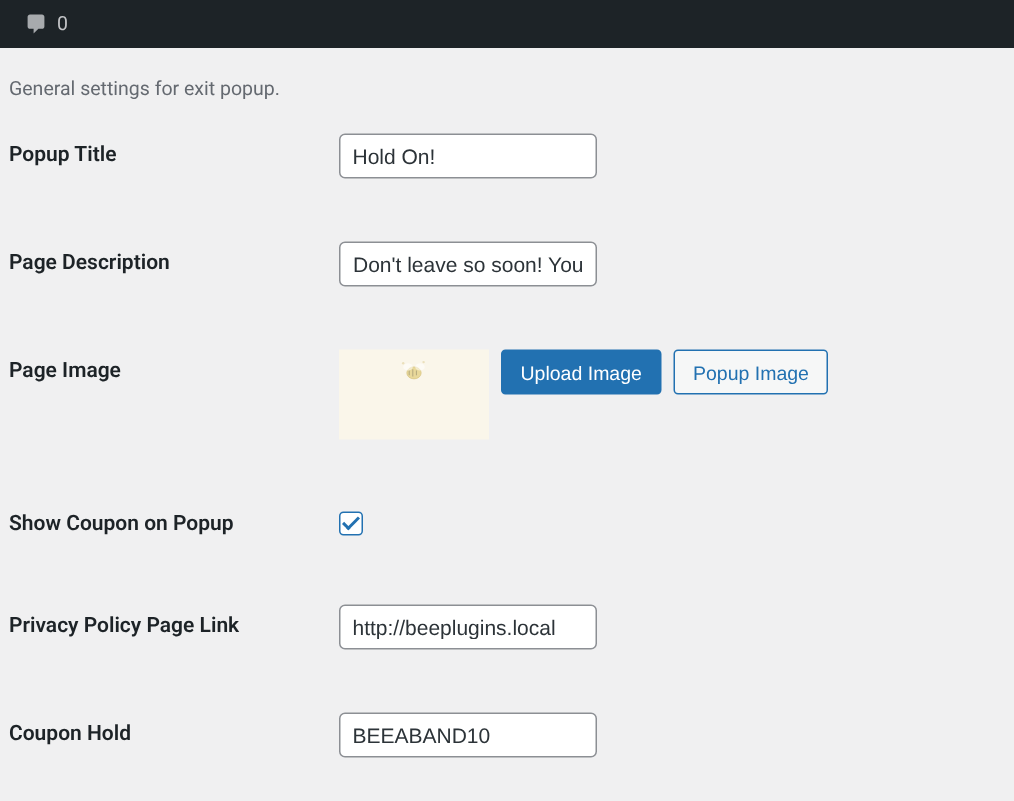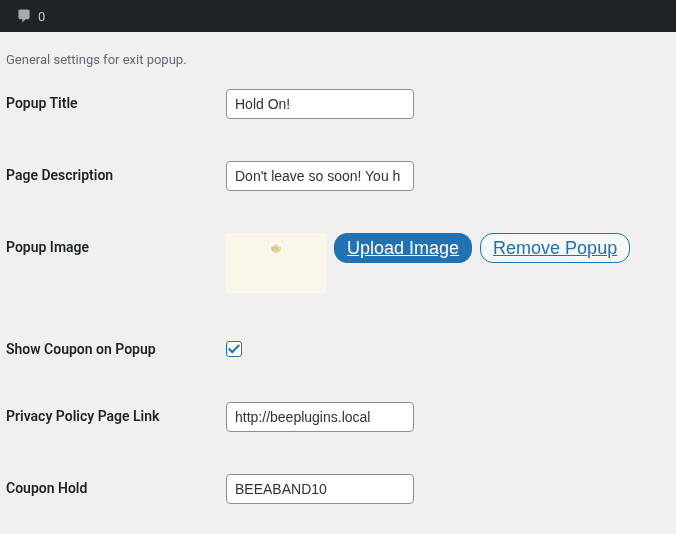--- a/index.html
+++ b/index.html
@@ -51,21 +51,21 @@
     padding-top: 6px;
   }
   .form-control {
     flex: 1;
   }
   input[type="text"] {
     border: 1px solid #8c8f94;
     border-radius: 4px;
     padding: 4px 8px;
     font-size: 14px;
-    width: 188px;
+    width: 172px;
     height: 30px;
     background: #fff;
     color: #2c3338;
   }
   .image-row {
     display: flex;
     align-items: flex-start;
     gap: 8px;
   }
   .image-preview {
@@ -80,27 +80,26 @@
     top: 6px;
     left: 50%;
     transform: translateX(-50%);
     width: 20px;
     height: 16px;
   }
   .btn {
     display: inline-flex;
     align-items: center;
     justify-content: center;
-    border-radius: 13px;
+    border-radius: 3px;
     padding: 0 12px;
     height: 30px;
-    font-size: 18px;
+    font-size: 13px;
     cursor: pointer;
     border: 1px solid;
-    text-decoration: underline;
   }
   .btn-primary {
     background: #2271b1;
     color: #fff;
     border-color: #2271b1;
   }
   .btn-secondary {
     background: #f6f7f7;
     color: #2271b1;
     border-color: #2271b1;
@@ -155,36 +154,36 @@
     </div>
 
     <div class="form-row">
       <div class="form-label">Page Description</div>
       <div class="form-control">
         <input type="text" value="Don't leave so soon! You h" style="">
       </div>
     </div>
 
     <div class="form-row">
-      <div class="form-label">Popup Image</div>
+      <div class="form-label">Page Image</div>
       <div class="form-control">
         <div class="image-row">
           <div class="image-preview">
             <svg class="bee" viewBox="0 0 24 20">
               <ellipse cx="12" cy="12" rx="6" ry="5" fill="#e8d89a"></ellipse>
               <ellipse cx="12" cy="12" rx="6" ry="5" fill="none" stroke="#d4c078" stroke-width="0.5"></ellipse>
               <path d="M8 10 L8 14 M11 9 L11 15 M14 10 L14 14" stroke="#333" stroke-width="0.8" opacity="0.3"></path>
               <ellipse cx="7" cy="7" rx="4" ry="3" fill="#fff" opacity="0.5"></ellipse>
               <ellipse cx="17" cy="7" rx="4" ry="3" fill="#fff" opacity="0.5"></ellipse>
               <circle cx="3" cy="4" r="1" fill="#d4c078" opacity="0.4"></circle>
               <circle cx="20" cy="3" r="1" fill="#d4c078" opacity="0.4"></circle>
             </svg>
           </div>
           <button class="btn btn-primary">Upload Image</button>
-          <button class="btn btn-secondary">Remove Popup</button>
+          <button class="btn btn-secondary">Popup Image</button>
         </div>
       </div>
     </div>
 
     <div class="form-row">
       <div class="form-label">Show Coupon on Popup</div>
       <div class="form-control">
         <input type="checkbox" class="checkbox" checked="" style="">
       </div>
     </div>

